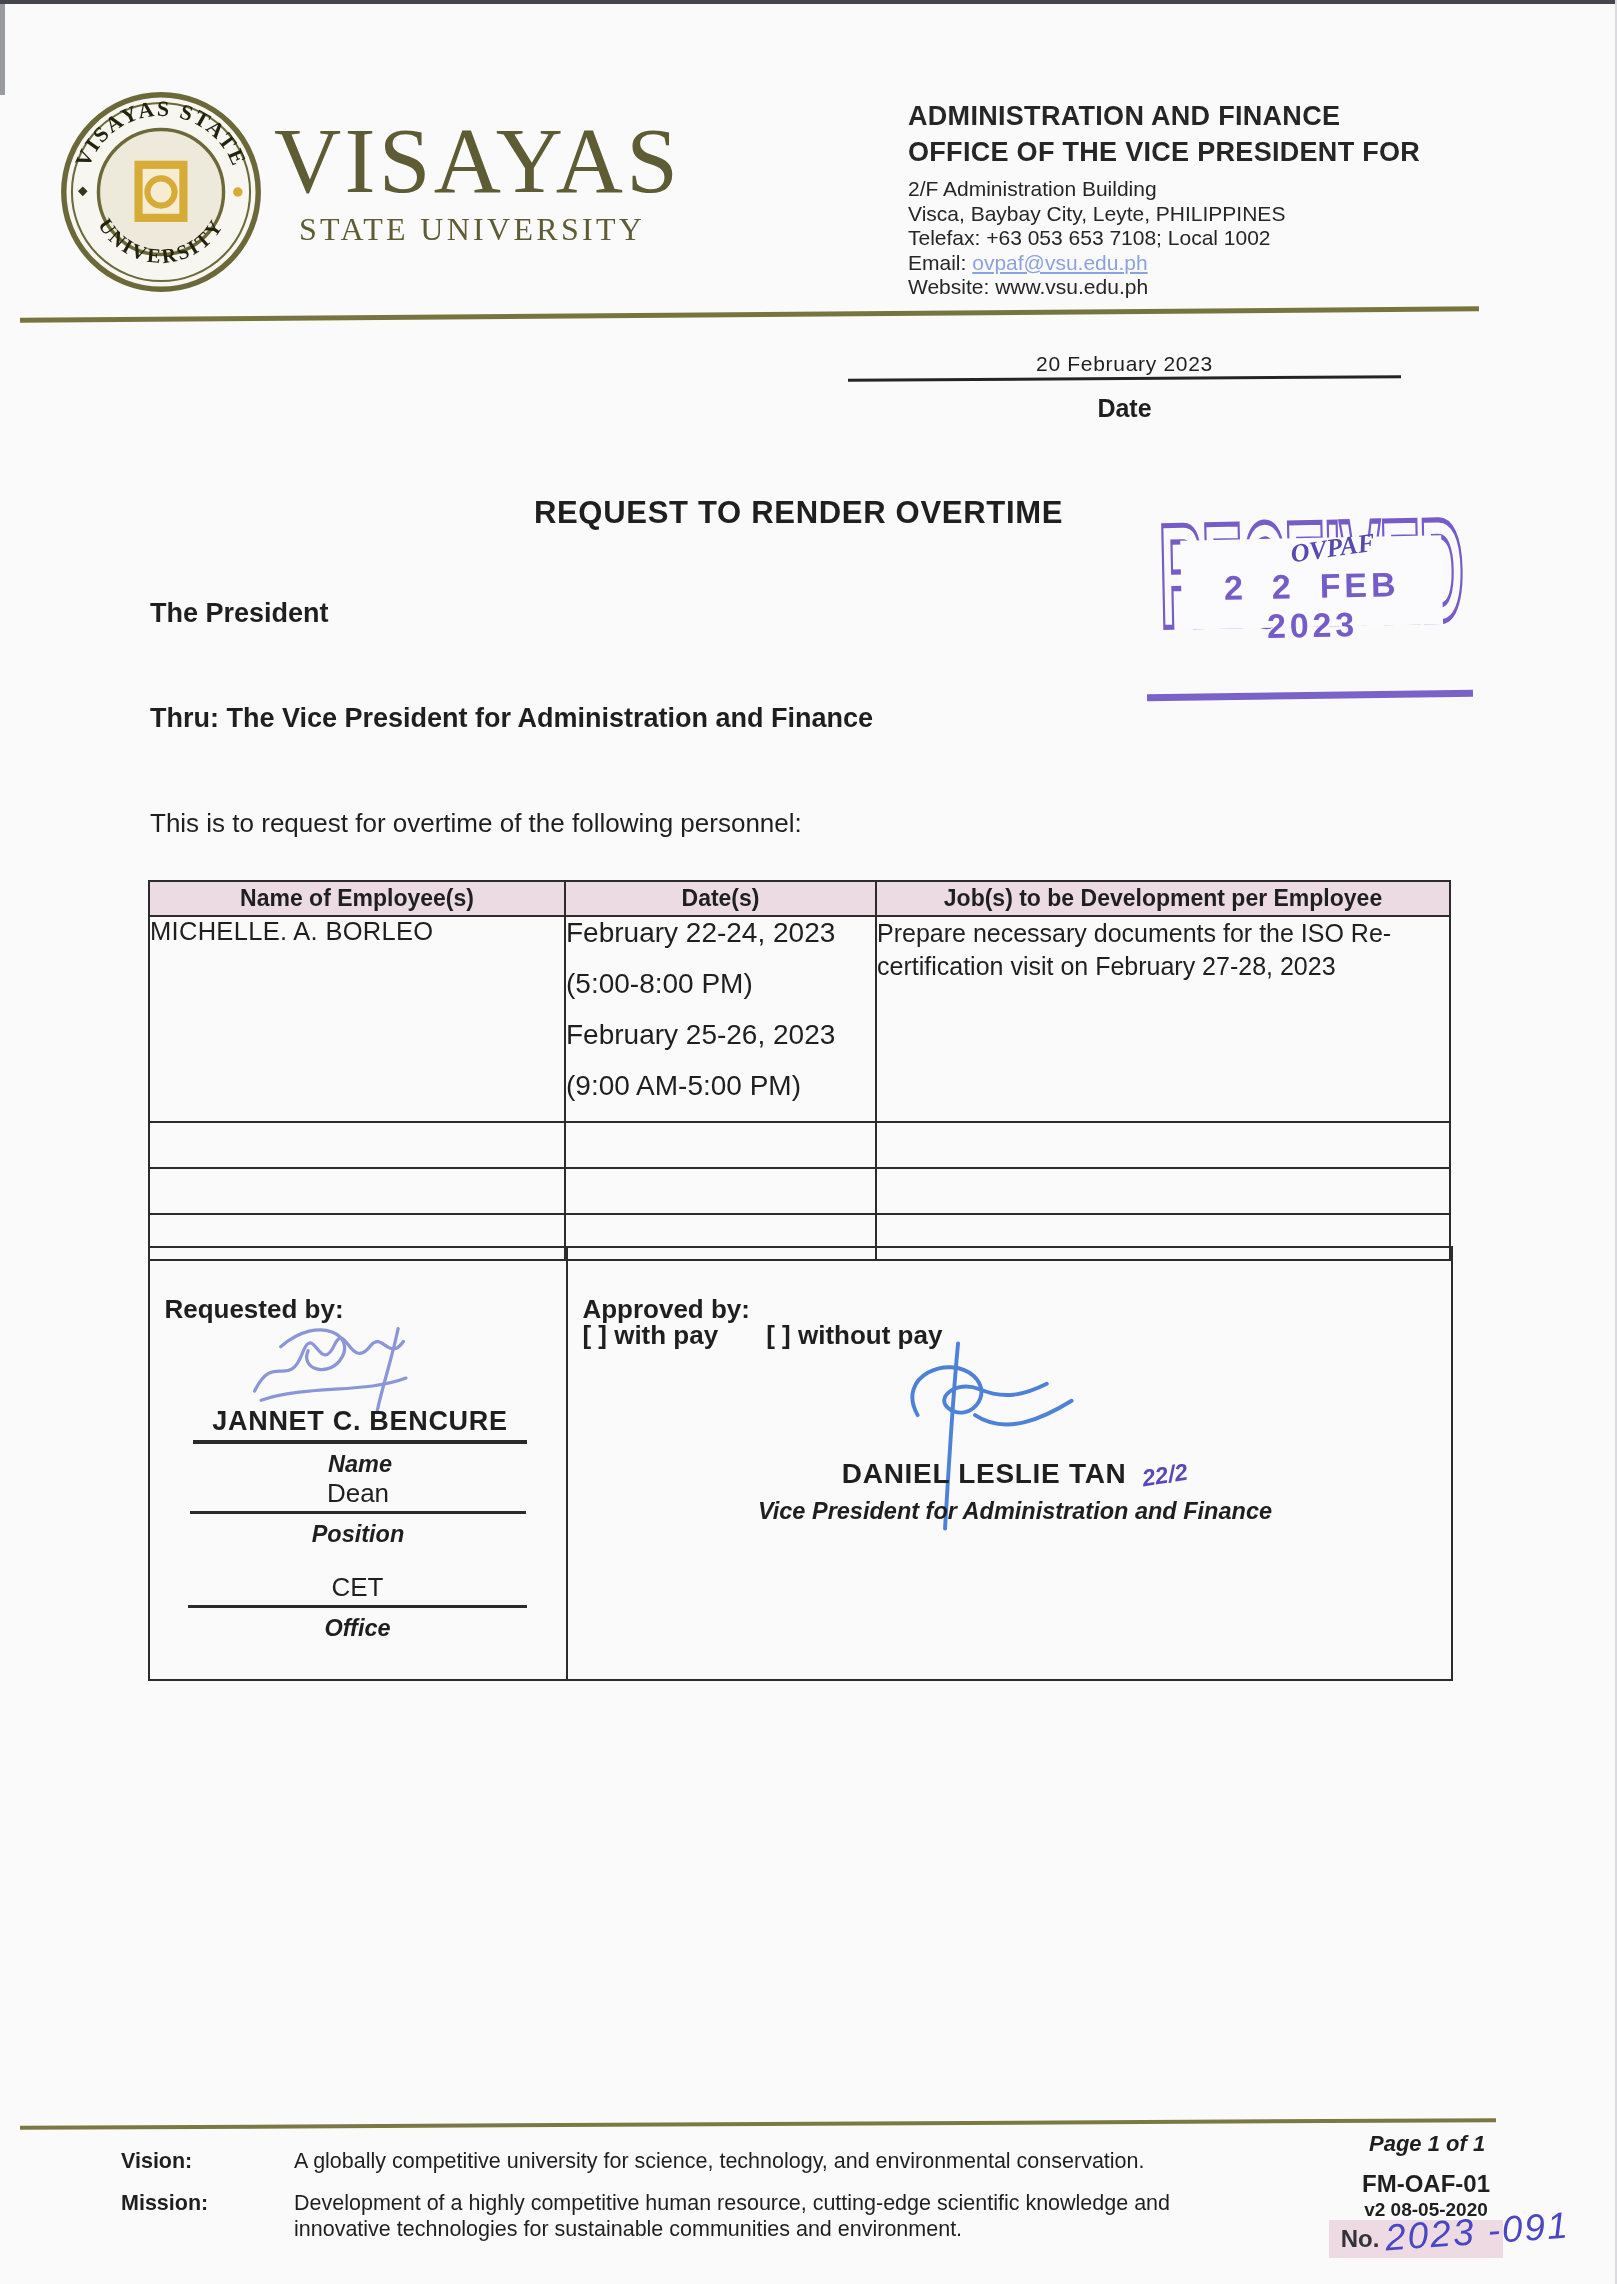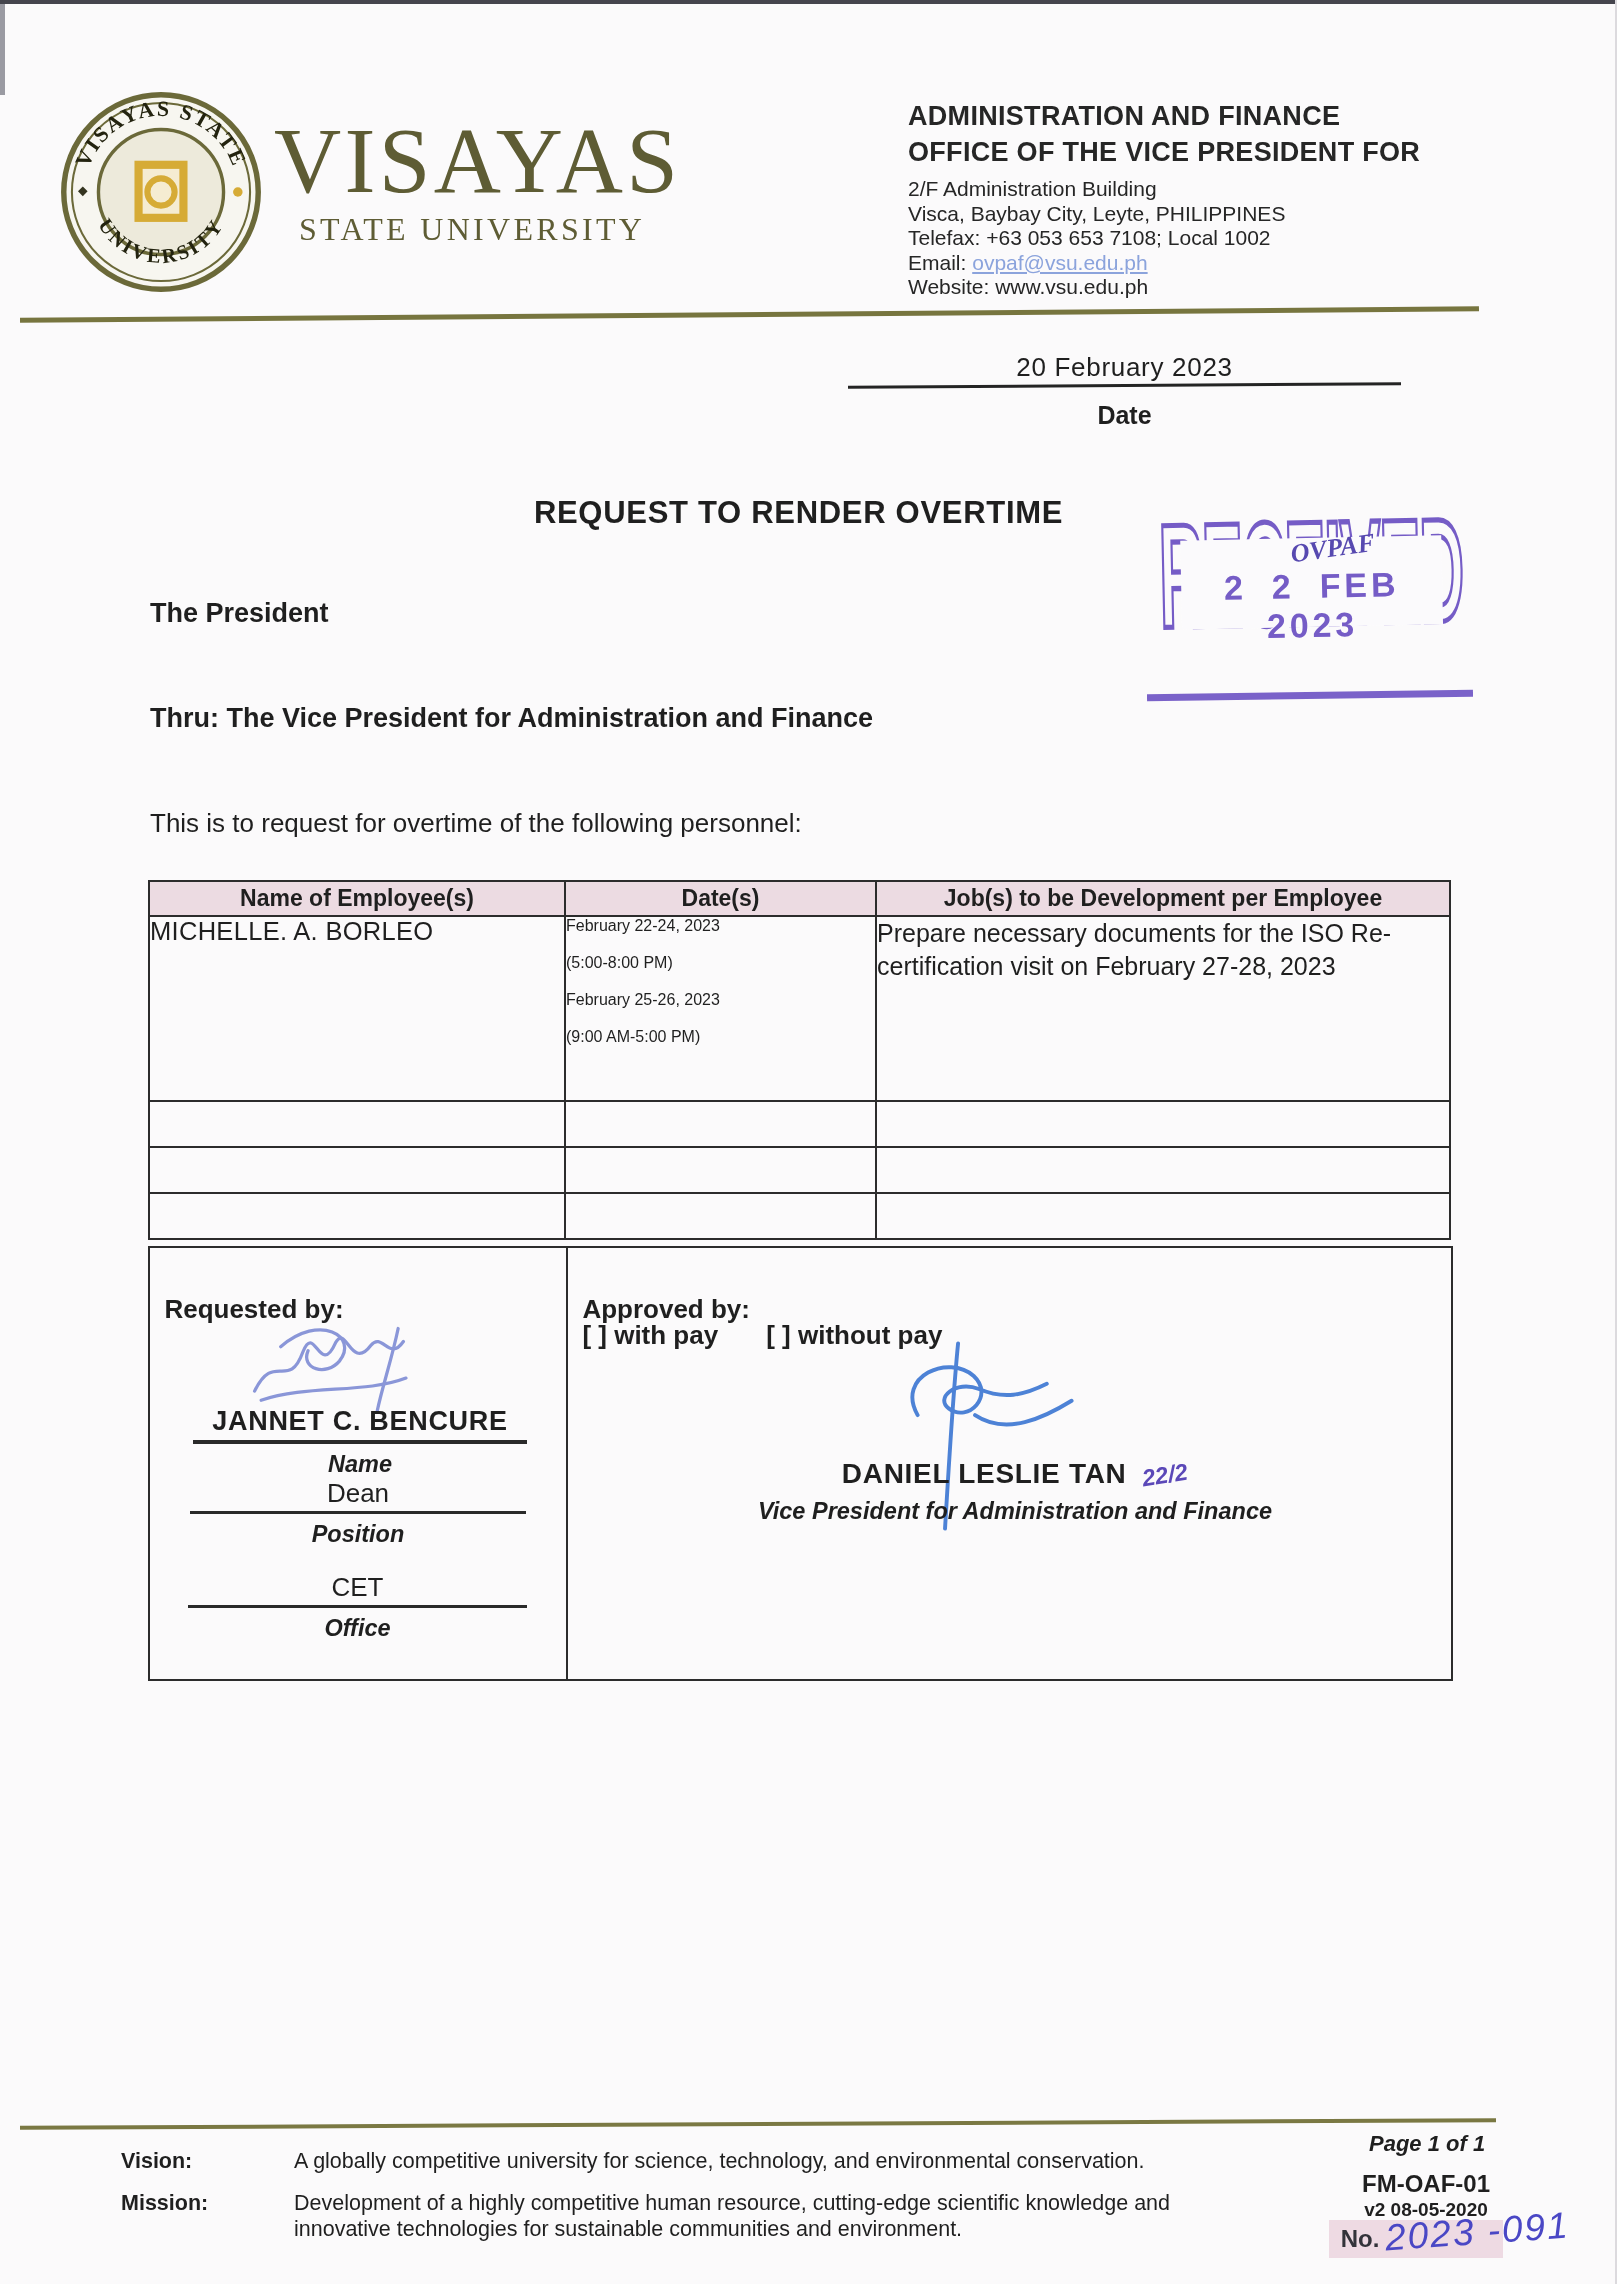--- a/index.html
+++ b/index.html
@@ -16,21 +16,21 @@
   .wordmark-main{font-family:"Liberation Serif",serif;font-size:93px;line-height:1.05;letter-spacing:3.3px;}
   .wordmark-sub{font-family:"Liberation Serif",serif;font-size:32px;letter-spacing:3.3px;margin:1.3px 0 0 25px;}
   .office-block{position:absolute;left:908px;top:98px;width:542px;}
   .office-name{font-size:27px;font-weight:700;line-height:36px;letter-spacing:0.3px;color:#262626;}
   .office-addr{margin-top:7.2px;font-size:21px;line-height:24.5px;font-weight:500;color:#262626;}
   .email-link{color:#8ba3dc;text-decoration:underline;}
   .header-rule{position:absolute;left:19.6px;top:312px;width:1459px;height:4.6px;background:#77753f;transform:rotate(-0.45deg);}
 
   
   .date-wrap{position:absolute;left:848px;top:352px;width:553px;text-align:center;}
-  .date-value{font-size:26px;font-weight:500;letter-spacing:0.7px;}
+  .date-value{font-size:21px;font-weight:500;letter-spacing:0.7px;}
   .date-line{height:0;border-bottom:3.3px solid #242424;margin-top:1.3px;transform:rotate(-0.35deg);}
   .date-label{font-size:25px;font-weight:700;margin-top:14px;}
 
   .doc-title{position:absolute;left:148px;top:495px;width:1301px;text-align:center;
              font-size:31px;font-weight:700;letter-spacing:0.7px;}
 
   
   .stamp{position:absolute;left:1143px;top:475px;width:336px;height:202px;transform:rotate(-1.2deg);opacity:.93;}
   .stamp-word{position:absolute;left:50%;top:50%;transform:translate(-50%,-52%) scale(0.55,1.32);
               transform-origin:center;font-size:112px;font-weight:800;letter-spacing:-2.6px;white-space:nowrap;
@@ -45,21 +45,21 @@
   .addressee{position:absolute;left:150px;top:598px;font-size:27px;font-weight:700;}
   .thru{position:absolute;left:150px;top:703px;font-size:27px;font-weight:700;}
   .intro{position:absolute;left:150px;top:808px;font-size:26px;font-weight:400;}
 
   
   table.main{position:absolute;left:148px;top:880px;width:1301px;border-collapse:collapse;
              border:2.6px solid #2c2c2c;table-layout:fixed;}
   table.main th,table.main td{border:2px solid #2c2c2c;padding:0;}
   table.main thead th{background:#ecdbe2;font-size:23px;font-weight:700;height:33px;}
   td.name-cell{vertical-align:top;padding:9px 0 0 11.7px;font-size:25.5px;font-weight:500;letter-spacing:0.3px;}
-  td.dates-cell{vertical-align:top;padding:7.8px 0 0 18px;font-size:16px;}
+  td.dates-cell{vertical-align:top;padding:7.8px 0 0 18px;font-size:28px;}
   .date-line-item{margin-bottom:19px;}
   td.job-cell{vertical-align:top;padding:6.5px 10.4px 0 11.7px;font-size:25px;line-height:33px;}
   tr.row-main{height:185px;}
   tr.row-empty{height:46px;}
 
   
   .sigbox{position:absolute;left:148px;top:1246px;width:1301px;height:431px;border:2.6px solid #2c2c2c;}
   .sig-left{position:absolute;left:0;top:0;width:416px;height:100%;border-right:2px solid #2c2c2c;}
   .sig-right{position:absolute;left:418px;top:0;right:0;height:100%;}
   .req-label,.app-label{position:absolute;left:14.4px;top:46px;font-size:26px;font-weight:700;}

